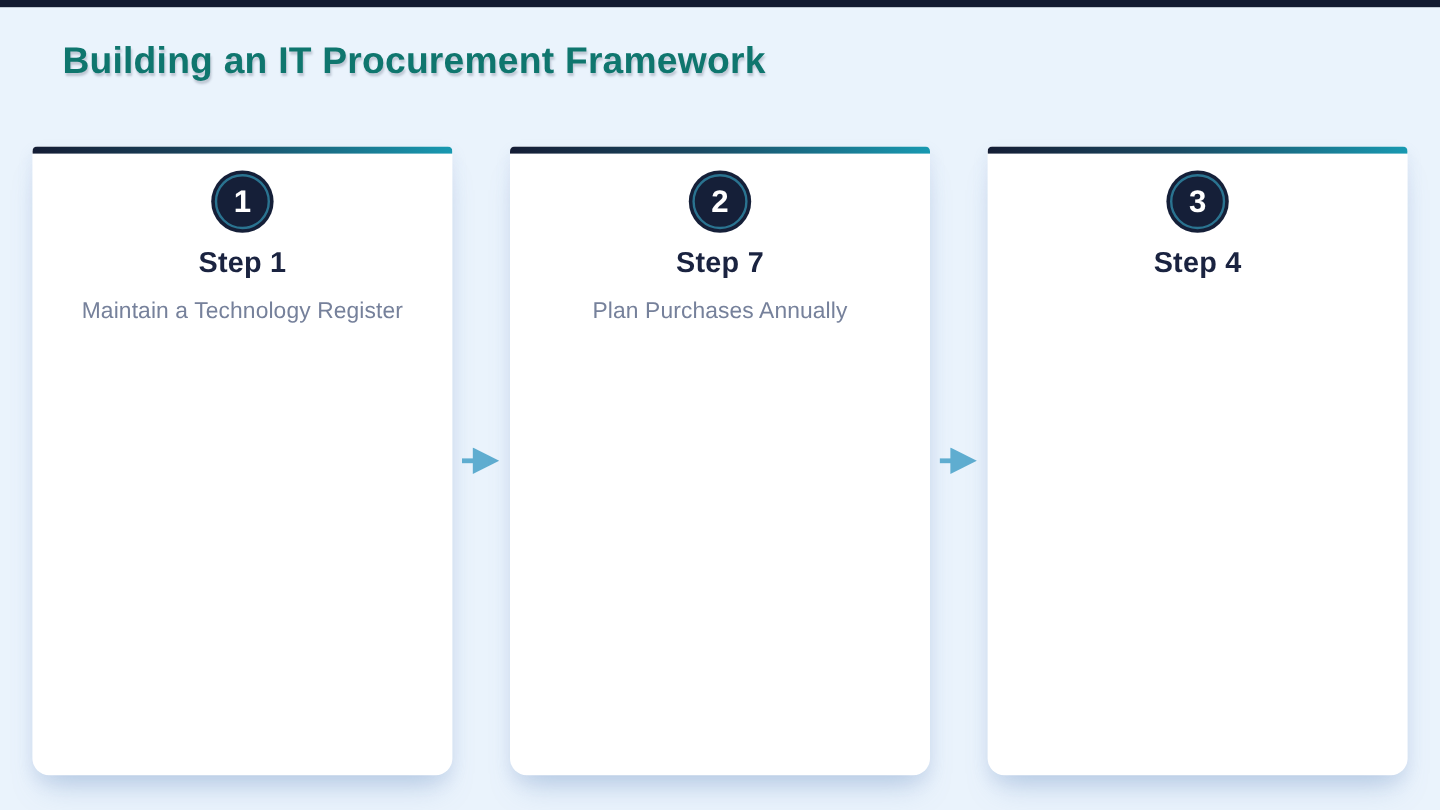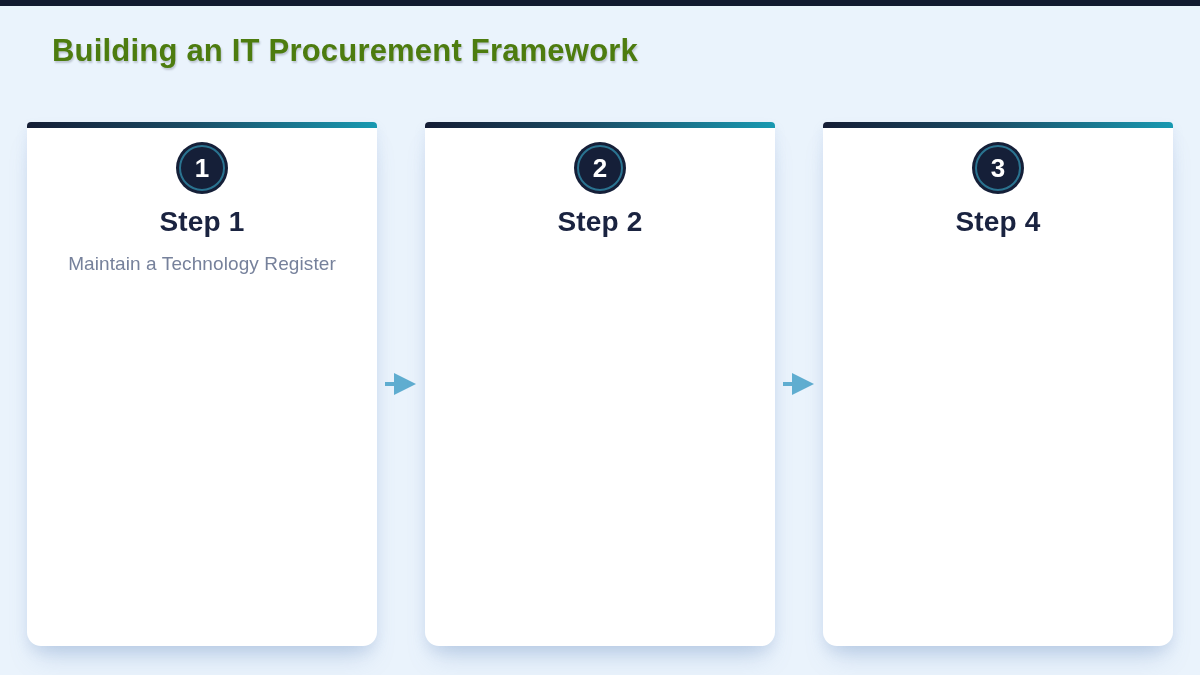--- a/index.html
+++ b/index.html
@@ -13,21 +13,21 @@
   .top-bar {
     width: 100%; height: 6px;
     background: #121a30;
   }
 
   .page-title {
     margin: 27px 0 0 52px;
     font-size: 31px;
     font-weight: 800;
     letter-spacing: 0.2px;
-    color: #4d7c0f;
+    color: #0f766e;
     text-shadow: 1px 2px 2px rgba(26, 35, 64, 0.22);
   }
 
   .steps-row {
     position: absolute;
     top: 122px; left: 0; right: 0;
     height: 524px;
     display: flex;
     align-items: stretch;
     padding: 0 27px;
@@ -79,21 +79,21 @@
   .step-number {
     color: #ffffff;
     font-size: 26px;
     font-weight: 700;
     line-height: 1;
     position: relative;
   }
 
   .step-label {
     margin-top: 12px;
-    font-size: 28px;
+    font-size: 24px;
     font-weight: 700;
     color: #1a2340;
     letter-spacing: 0.2px;
   }
 
   .step-description {
     margin-top: 15px;
     font-size: 19px;
     font-weight: 400;
     color: #76819b;
@@ -139,21 +139,22 @@
       </svg>
     </span>
   </div>
 
   <div class="step-card">
     <div class="card-accent-bar"></div>
     <div class="card-body">
       <div class="step-badge">
         <span class="step-number">2</span>
       </div>
-      <div class="step-label">Step 2</div>
+      <div class="step-label">Step 7</div>
+      <div class="step-description">Plan Purchases Annually</div>
     </div>
   </div>
 
   <div class="arrow-gap">
     <span>
       <svg width="32" height="22" viewBox="0 0 32 22">
         <rect x="0" y="9" width="12" height="4" fill="#5fadd0"></rect>
         <polygon points="9,0 31,11 9,22" fill="#5fadd0"></polygon>
       </svg>
     </span>

